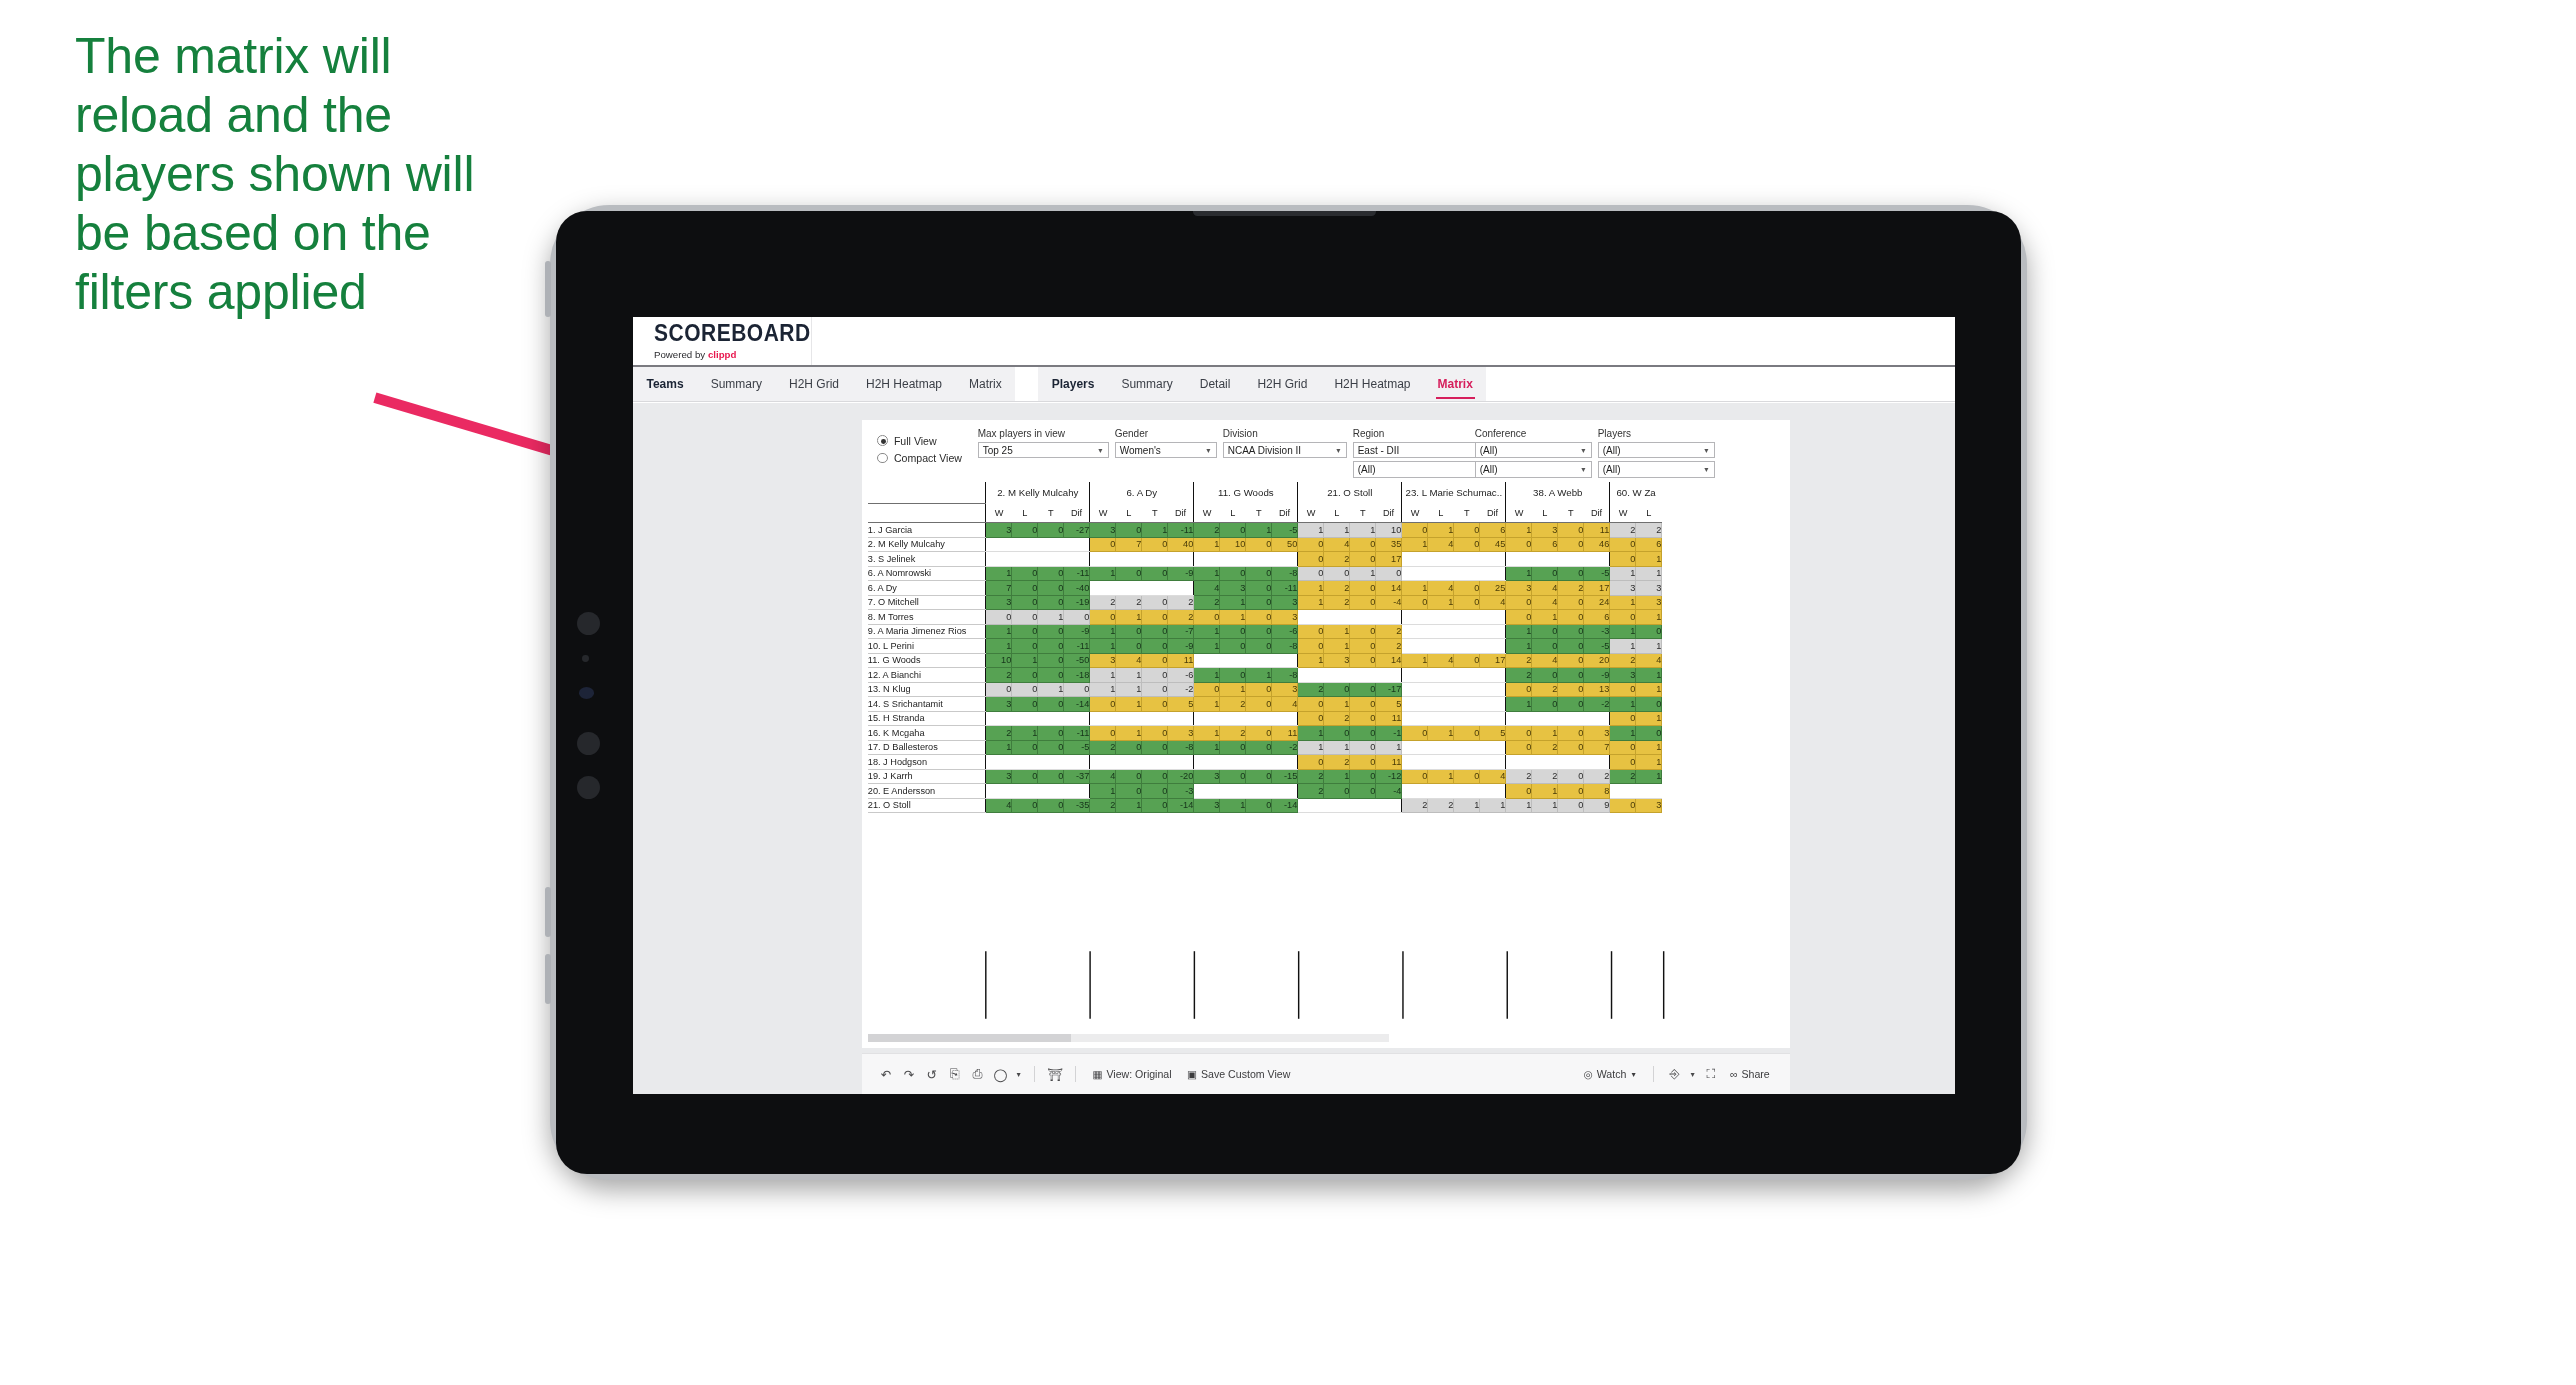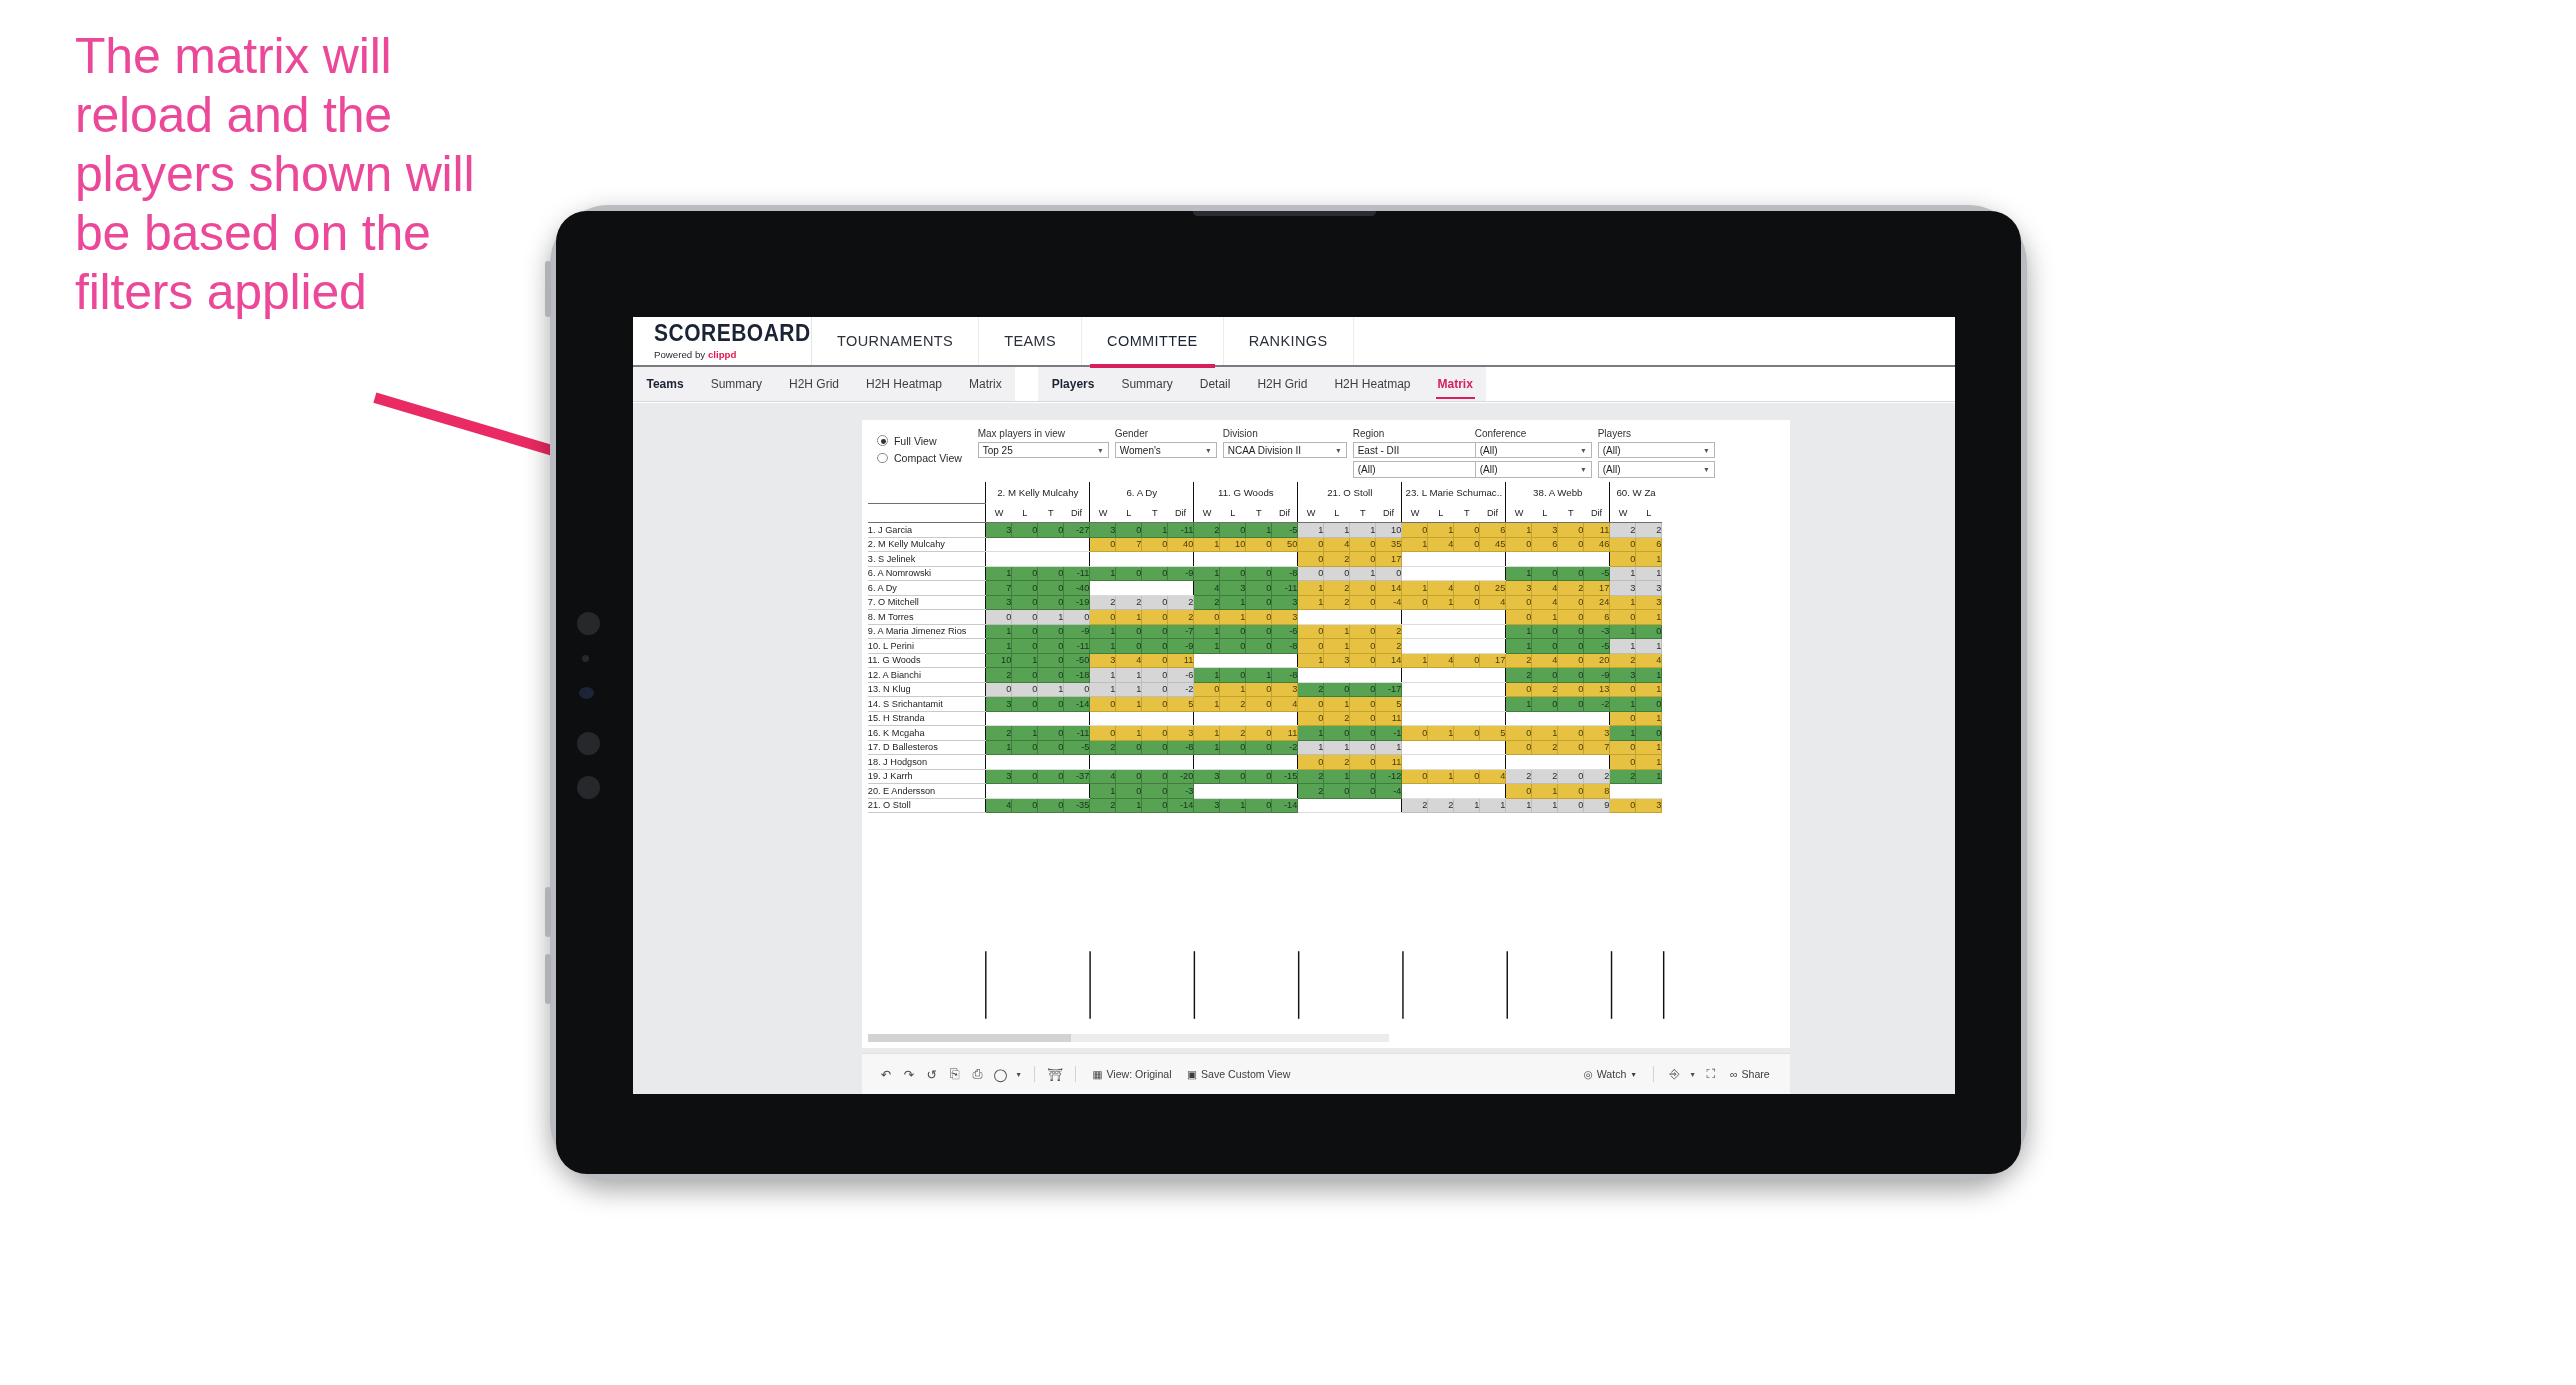--- a/index.html
+++ b/index.html
@@ -5,21 +5,21 @@
   * { box-sizing: border-box; }
   html, body { margin:0; padding:0; }
   body {
     width:2576px; height:1386px; background:#ffffff;
     font-family:"Liberation Sans", sans-serif; overflow:hidden; position:relative;
   }
 
   
   #annotation {
     position:absolute; left:75px; top:27px; width:454px;
-    font-size:50px; line-height:1.18; color:#ec4899; font-weight:400;
+    font-size:50px; line-height:1.18; color:#15803d; font-weight:400;
     letter-spacing:-0.2px;
   }
   #arrow { position:absolute; left:367px; top:386px; width:598px; height:241px; pointer-events:none; }
 
   
   #device {
     position:absolute; left:550px; top:205px; width:1477px; height:975px;
     background:#111214; border-radius:60px;
     border:6.8px solid #b9bcc0;
     box-shadow:0 9.7px 27px rgba(0,0,0,0.35);
@@ -165,26 +165,20 @@
     <div id="screen">
 
       <div id="topnav">
         <div id="brand">
           <div class="logo">SCOREBOARD</div>
           <div class="sub">
             <span>Powered by</span>
             <b>clippd</b>
           </div>
         </div>
-        <div id="topnav-items" style="display:flex;">
-            <div class="navitem">TOURNAMENTS</div>
-            <div class="navitem">TEAMS</div>
-            <div class="navitem active">COMMITTEE</div>
-            <div class="navitem">RANKINGS</div>
-          </div>
       </div>
 
       <div id="subnav">
         <div class="subgroup shaded" id="subnav-teams">
             <div class="subitem head">Teams</div>
             <div class="subitem">Summary</div>
             <div class="subitem">H2H Grid</div>
             <div class="subitem">H2H Heatmap</div>
             <div class="subitem">Matrix</div>
           </div>

